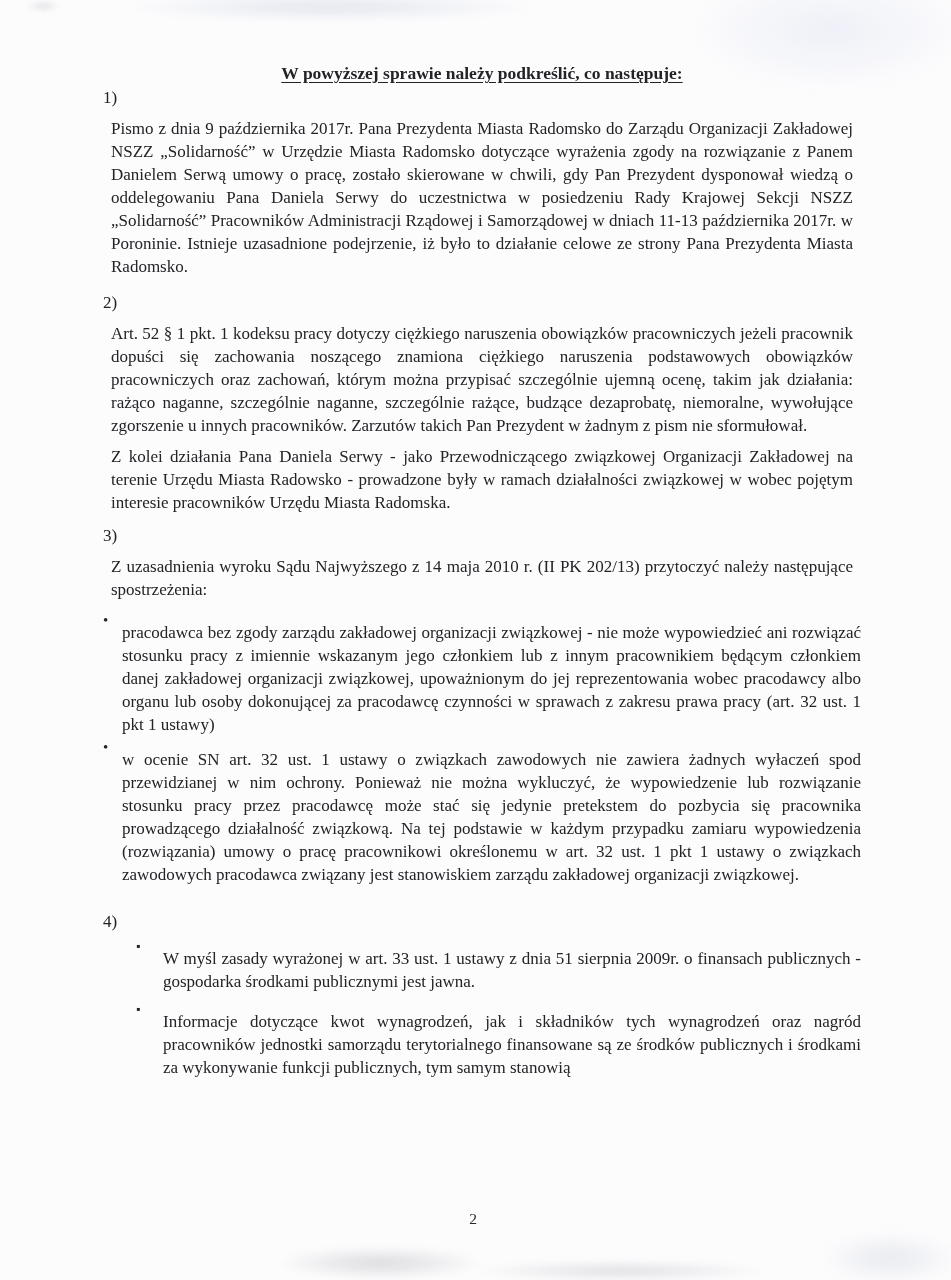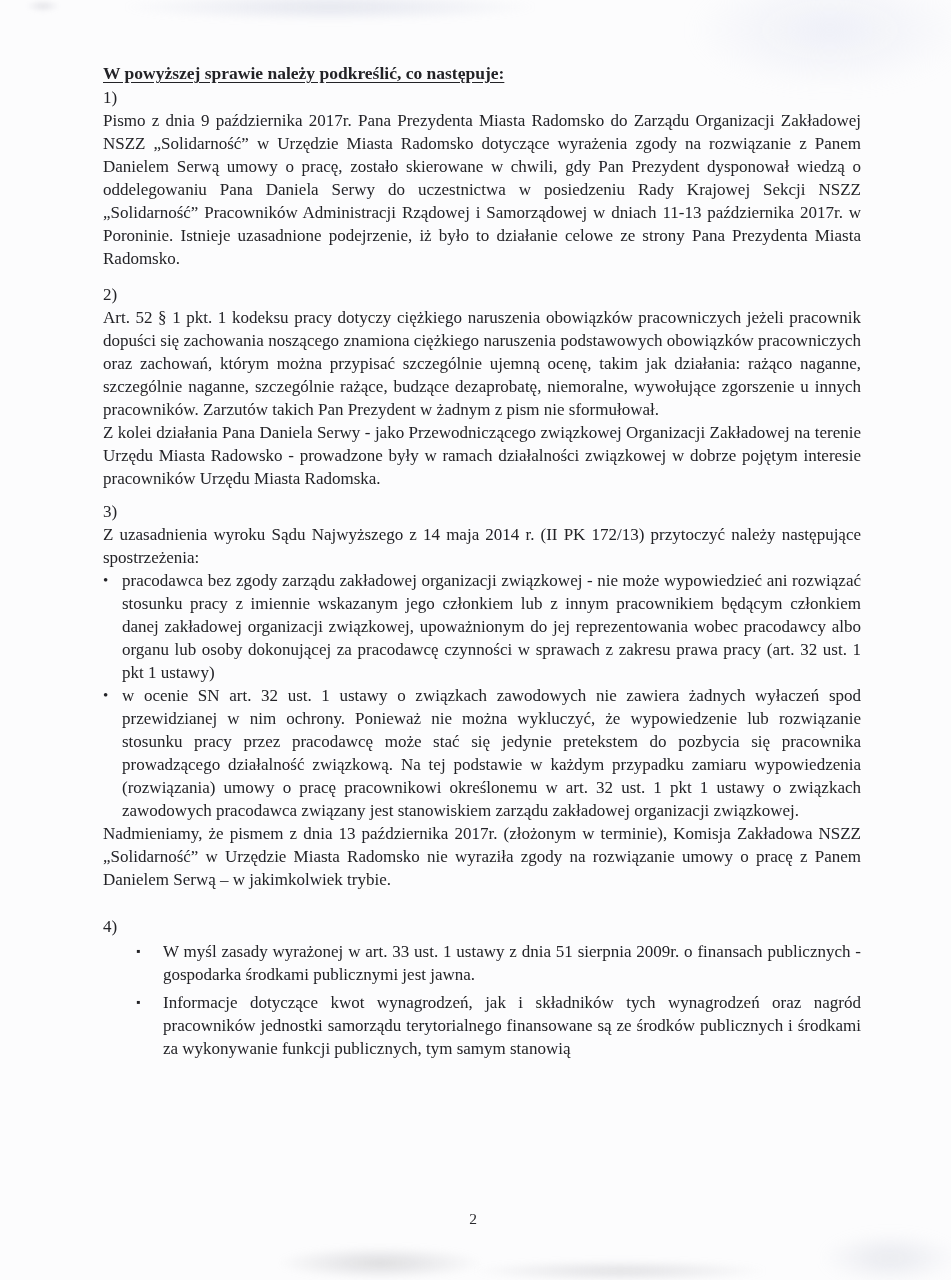--- a/index.html
+++ b/index.html
@@ -36,33 +36,33 @@
   .content{
     position:absolute;left:103px;top:62px;width:758px;
     font-size:17px;line-height:23px;
     text-align:justify;
   }
   .doc-heading{
     font-size:17.5px;font-weight:700;
     text-decoration:underline;
     text-underline-offset:3px;
     margin:0 0 1px 0;
-    text-align:left;
+    text-align:center;
   }
   .sec-label{font-size:17px;line-height:23px;text-align:left;}
-  p.para{margin:0;}
+  p.para{margin:8px;}
   .section{margin:0;}
   .sec-2{margin-top:13px;}
   .sec-3{margin-top:10px;}
   .note-para{margin-top:37px;}
   .sec-4{margin-top:24px;}
 
   .li{display:flex;align-items:flex-start;}
   .li .marker{flex:0 0 auto;text-align:left;}
-  .li .li-text{flex:1 1 auto;text-align:justify;}
+  .li .li-text{flex:1 1 auto;text-align:justify;margin-top:12px;}
   
   .list-3 .li .marker{width:19px;font-size:15px;}
   
   .list-4{margin-left:33px;}
   .list-4 .li{margin-top:2px;}
   .list-4 .li + .li{margin-top:5px;}
   .list-4 .li .marker{width:27px;font-size:12px;line-height:23px;}
 
   .page-number{
     position:absolute;left:448px;top:1210px;width:50px;
@@ -86,39 +86,38 @@
     <h1 class="doc-heading">W powyższej sprawie należy podkreślić, co następuje:</h1>
 
     <div class="section sec-1">
       <div class="sec-label">1)</div>
       <p class="para">Pismo z dnia 9 października 2017r. Pana Prezydenta Miasta Radomsko do Zarządu Organizacji Zakładowej NSZZ „Solidarność” w Urzędzie Miasta Radomsko dotyczące wyrażenia zgody na rozwiązanie z Panem Danielem Serwą umowy o pracę, zostało skierowane w chwili, gdy Pan Prezydent dysponował wiedzą o oddelegowaniu Pana Daniela Serwy do uczestnictwa w posiedzeniu Rady Krajowej Sekcji NSZZ „Solidarność” Pracowników Administracji Rządowej i Samorządowej w dniach 11-13 października 2017r. w Poroninie. Istnieje uzasadnione podejrzenie, iż było to działanie celowe ze strony Pana Prezydenta Miasta Radomsko.</p>
     </div>
 
     <div class="section sec-2">
       <div class="sec-label">2)</div>
       <p class="para">Art. 52 § 1 pkt. 1 kodeksu pracy dotyczy ciężkiego naruszenia obowiązków pracowniczych jeżeli pracownik dopuści się zachowania noszącego znamiona ciężkiego naruszenia podstawowych obowiązków pracowniczych oraz zachowań, którym można przypisać szczególnie ujemną ocenę, takim jak działania: rażąco naganne, szczególnie naganne, szczególnie rażące, budzące dezaprobatę, niemoralne, wywołujące zgorszenie u innych pracowników. Zarzutów takich Pan Prezydent w żadnym z pism nie sformułował.</p>
-      <p class="para">Z kolei działania Pana Daniela Serwy - jako Przewodniczącego związkowej Organizacji Zakładowej na terenie Urzędu Miasta Radowsko - prowadzone były w ramach działalności związkowej w dobrze pojętym interesie pracowników Urzędu Miasta Radomska.</p>
+      <p class="para">Z kolei działania Pana Daniela Serwy - jako Przewodniczącego związkowej Organizacji Zakładowej na terenie Urzędu Miasta Radowsko - prowadzone były w ramach działalności związkowej w wobec pojętym interesie pracowników Urzędu Miasta Radomska.</p>
     </div>
 
     <div class="section sec-3">
       <div class="sec-label">3)</div>
-      <p class="para">Z uzasadnienia wyroku Sądu Najwyższego z 14 maja 2014 r. (II PK 172/13) przytoczyć należy następujące spostrzeżenia:</p>
+      <p class="para">Z uzasadnienia wyroku Sądu Najwyższego z 14 maja 2010 r. (II PK 202/13) przytoczyć należy następujące spostrzeżenia:</p>
       <div class="list-3">
         <div class="li">
           <span class="marker">•</span>
           <div class="li-text">pracodawca bez zgody zarządu zakładowej organizacji związkowej - nie może wypowiedzieć ani rozwiązać stosunku pracy z imiennie wskazanym jego członkiem lub z innym pracownikiem będącym członkiem danej zakładowej organizacji związkowej, upoważnionym do jej reprezentowania wobec pracodawcy albo organu lub osoby dokonującej za pracodawcę czynności w sprawach z zakresu prawa pracy (art. 32 ust. 1 pkt 1 ustawy)</div>
         </div>
         <div class="li">
           <span class="marker">•</span>
           <div class="li-text">w ocenie SN art. 32 ust. 1 ustawy o związkach zawodowych nie zawiera żadnych wyłaczeń spod przewidzianej w nim ochrony. Ponieważ nie można wykluczyć, że wypowiedzenie lub rozwiązanie stosunku pracy przez pracodawcę może stać się jedynie pretekstem do pozbycia się pracownika prowadzącego działalność związkową. Na tej podstawie w każdym przypadku zamiaru wypowiedzenia (rozwiązania) umowy o pracę pracownikowi określonemu w art. 32 ust. 1 pkt 1 ustawy o związkach zawodowych pracodawca związany jest stanowiskiem zarządu zakładowej organizacji związkowej.</div>
         </div>
       </div>
     </div>
 
-    <p class="para note-para">Nadmieniamy, że pismem z dnia 13 października 2017r. (złożonym w terminie), Komisja Zakładowa NSZZ „Solidarność” w Urzędzie Miasta Radomsko nie wyraziła zgody na rozwiązanie umowy o pracę z Panem Danielem Serwą – w jakimkolwiek trybie.</p>
 
     <div class="section sec-4">
       <div class="sec-label">4)</div>
       <div class="list-4">
         <div class="li">
           <span class="marker">▪</span>
           <div class="li-text">W myśl zasady wyrażonej w art. 33 ust. 1 ustawy z dnia 51 sierpnia 2009r. o finansach publicznych - gospodarka środkami publicznymi jest jawna.</div>
         </div>
         <div class="li">
           <span class="marker">▪</span>

